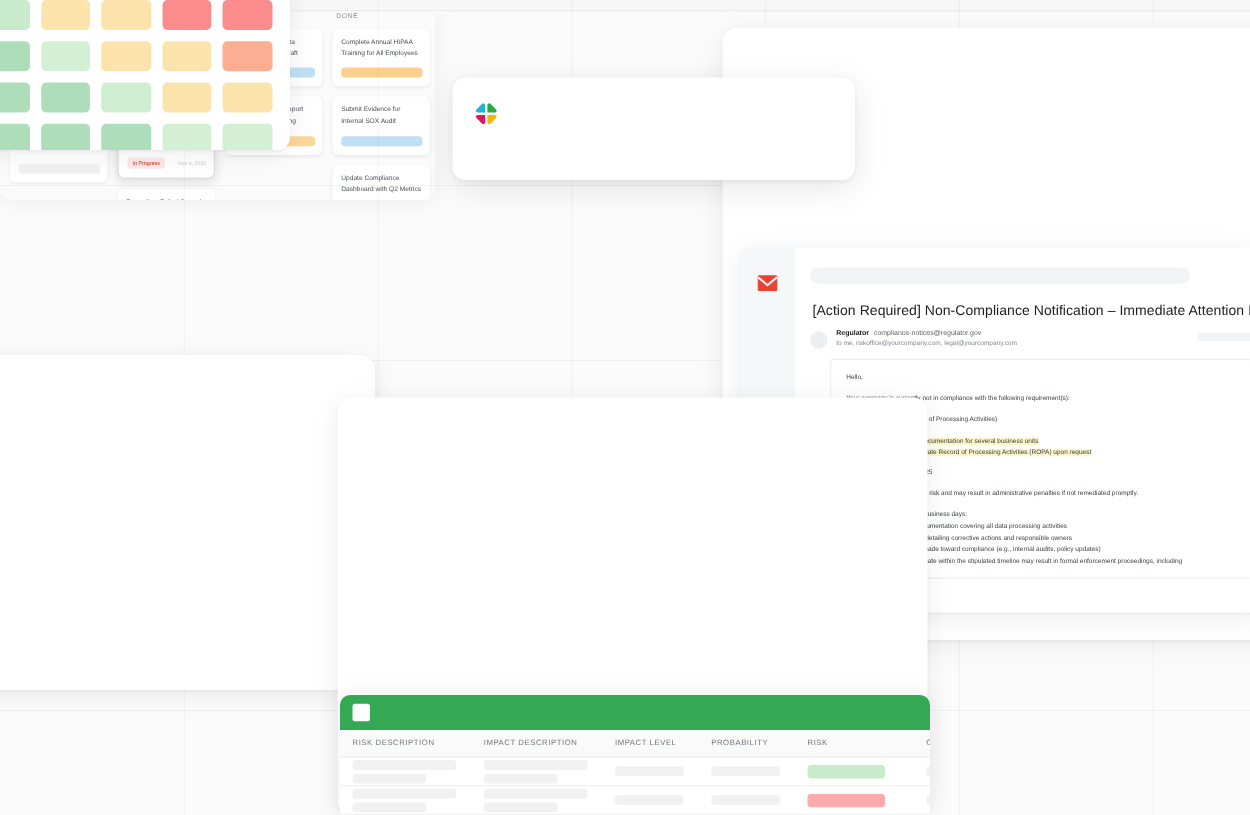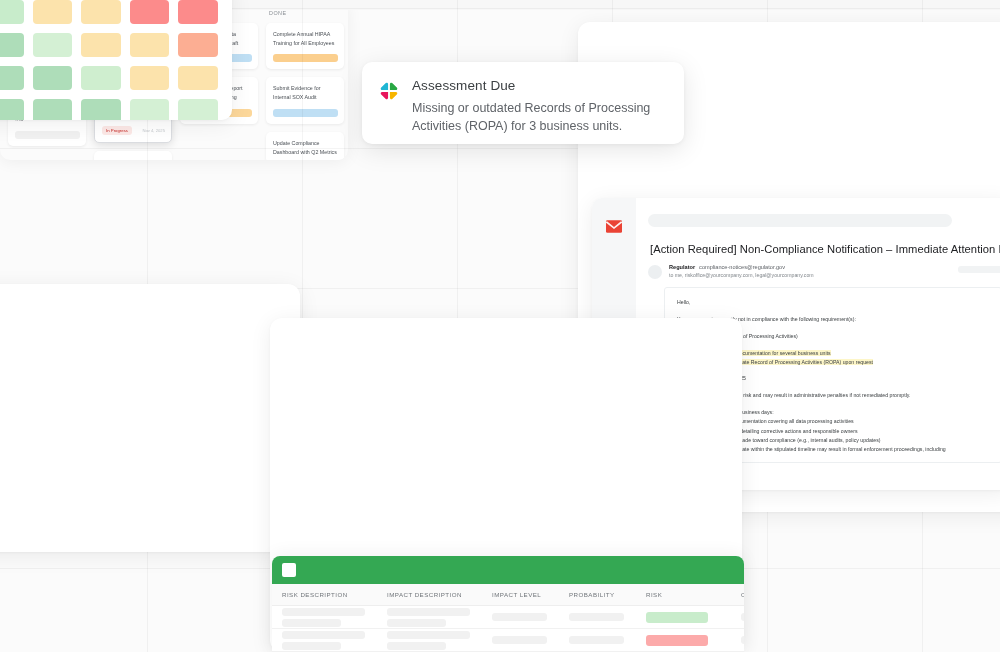--- a/index.html
+++ b/index.html
@@ -330,24 +330,20 @@
 
   <div class="panel" id="panel-center"></div>
 
   <div class="panel" id="assessment-toast">
     <svg class="pinwheel" viewBox="0 0 24 24">
       <path d="M11 11H4.6a1.6 1.6 0 0 1-1.1-2.8L8.2 3.5A1.6 1.6 0 0 1 11 4.6z" fill="#1fb6d4"></path>
       <path d="M13 11V4.6a1.6 1.6 0 0 1 2.8-1.1l4.7 4.7A1.6 1.6 0 0 1 19.4 11z" fill="#29a844"></path>
       <path d="M11 13v6.4a1.6 1.6 0 0 1-2.8 1.1l-4.7-4.7A1.6 1.6 0 0 1 4.6 13z" fill="#e8145b"></path>
       <path d="M13 13h6.4a1.6 1.6 0 0 1 1.1 2.8l-4.7 4.7A1.6 1.6 0 0 1 13 19.4z" fill="#f7b500"></path>
     </svg>
-    <div class="toast-body">
-      <div class="toast-title">Assessment Due</div>
-      <div class="toast-text">Missing or outdated Records of Processing Activities (ROPA) for 3 business units.</div>
-    </div>
   </div>
 
   <div class="panel" id="risk-table">
     <div class="table-toolbar">
       <div class="tbl-checkbox"></div>
     </div>
     <div class="tbl-head" id="tbl-head">
         <div class="th" style="width: 105px; flex: 0 0 105px;">RISK DESCRIPTION</div>
         <div class="th" style="width: 105px; flex: 0 0 105px;">IMPACT DESCRIPTION</div>
         <div class="th" style="width: 77px; flex: 0 0 77px;">IMPACT LEVEL</div>

